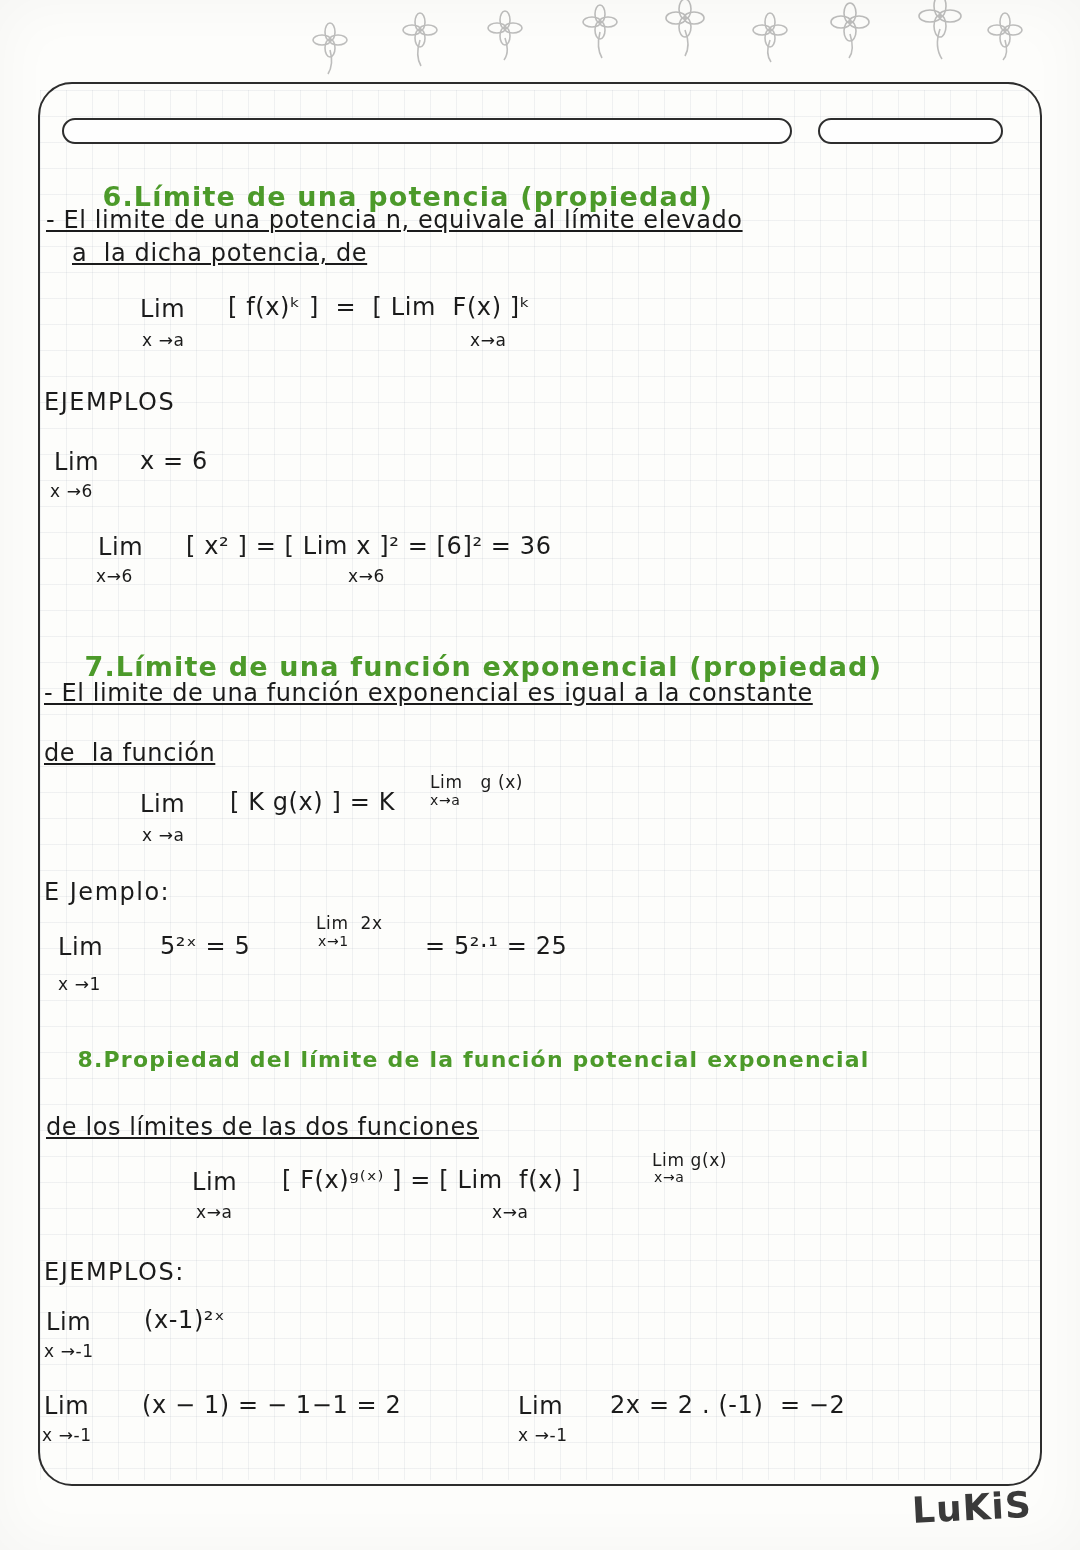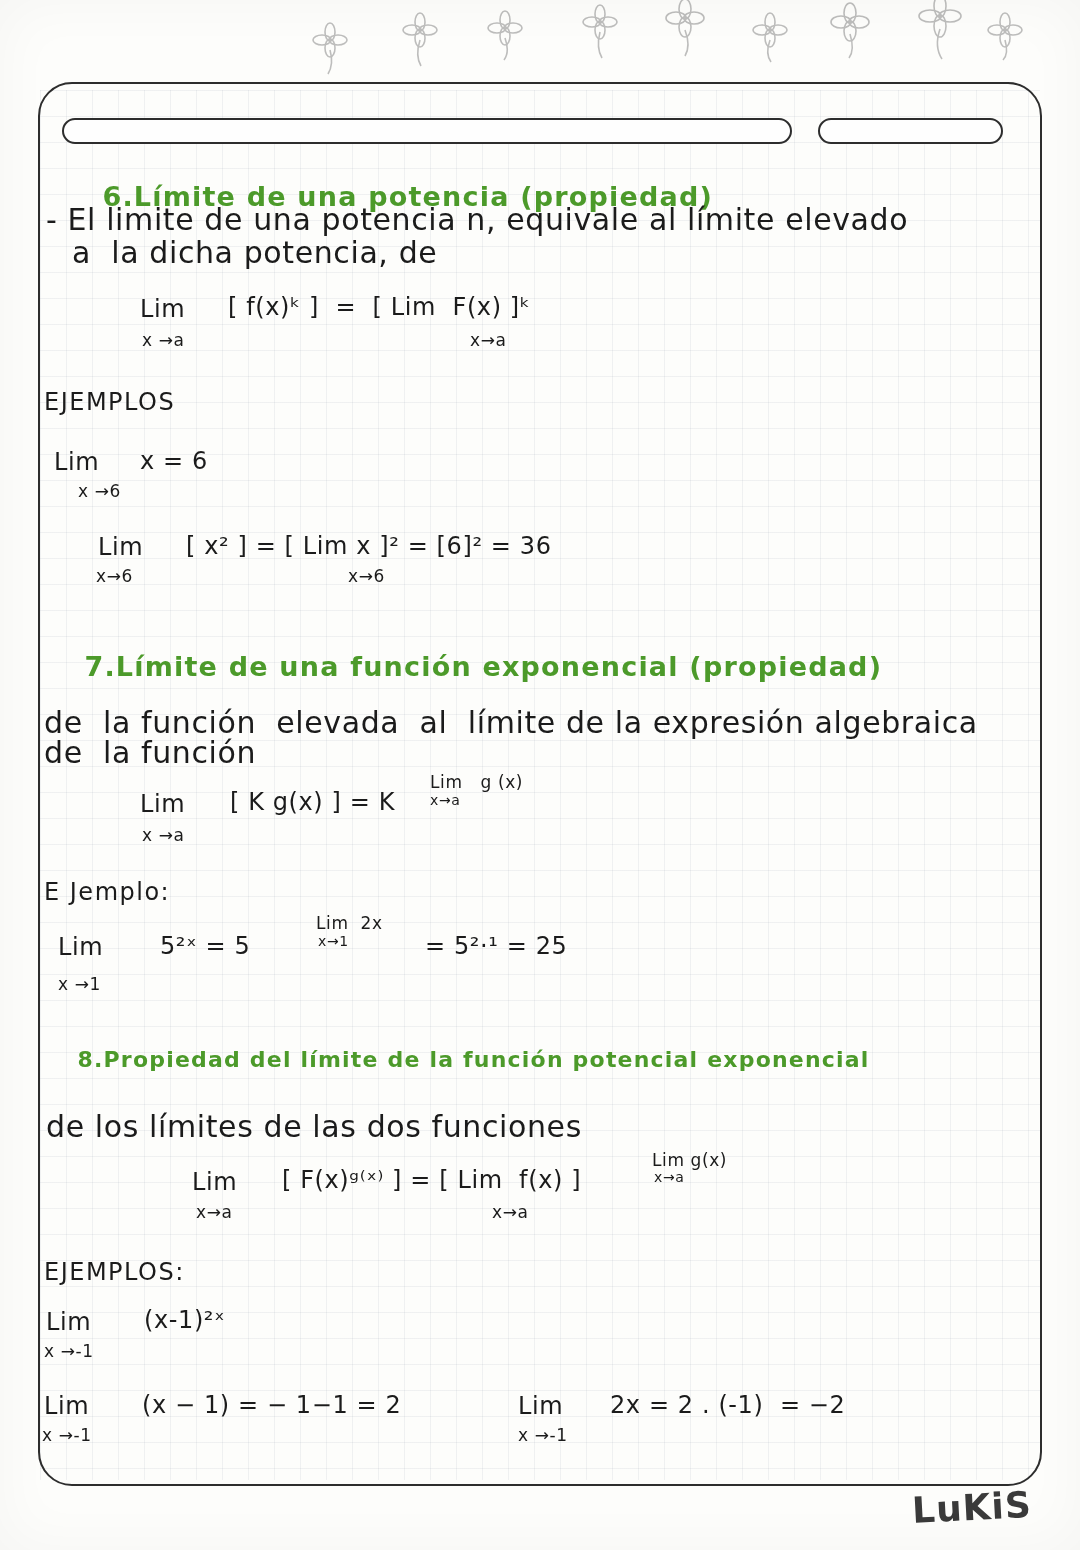--- a/index.html
+++ b/index.html
@@ -72,21 +72,21 @@
     color: #1b1b1b;
     white-space: pre;
     letter-spacing: 0.6px;
   }
   .green {
     color: #4c9a2a;
     font-weight: 700;
     letter-spacing: 1.2px;
   }
   .h-title { font-size: 27px; }
-  .body    { font-size: 30px; line-height: 30px; }
+  .body    { font-size: 24px; line-height: 30px; text-decoration: underline; }
   .math    { font-size: 24px; }
   .small   { font-size: 17px; }
   .tiny    { font-size: 14px; }
   .lbl     { font-size: 24px; letter-spacing: 1.5px; }
 
   
   #signature {
     position: absolute;
     right: 48px;
     bottom: 22px;
@@ -193,33 +193,33 @@
   <div class="hw body" style="left:72px; top:238px;">a  la dicha potencia, de</div>
 
   <div class="hw math" style="left:140px; top:295px;">Lim</div>
   <div class="hw small" style="left:142px; top:330px;">x →a</div>
   <div class="hw math" style="left:228px; top:293px;">[ f(x)ᵏ ]  =  [ Lim  F(x) ]ᵏ</div>
   <div class="hw small" style="left:470px; top:330px;">x→a</div>
 
   <div class="hw lbl" style="left:44px; top:388px;">EJEMPLOS</div>
 
   <div class="hw math" style="left:54px; top:448px;">Lim</div>
-  <div class="hw small" style="left:50px; top:481px;margin-left:28px;">x →6</div>
+  <div class="hw small" style="left:50px; top:481px;">x →6</div>
   <div class="hw math" style="left:140px; top:447px;">x = 6</div>
 
   <div class="hw math" style="left:98px; top:533px;">Lim</div>
   <div class="hw small" style="left:96px; top:566px;">x→6</div>
   <div class="hw math" style="left:186px; top:532px;">[ x² ] = [ Lim x ]² = [6]² = 36</div>
   <div class="hw small" style="left:348px; top:566px;">x→6</div>
 
   <div class="hw green h-title" style="left:42px; top:620px;">
     <span>7.</span><span>Límite de una función exponencial (propiedad)</span>
   </div>
 
-  <div class="hw body" style="left:44px; top:708px;">de  la función  elevada  al  límite de la expresión algebraica</div>
+  <div class="hw body" style="left:44px; top:678px;">- El limite de una función exponencial es igual a la constante</div>
   <div class="hw body" style="left:44px; top:738px;">de  la función</div>
 
   <div class="hw math" style="left:140px; top:790px;">Lim</div>
   <div class="hw small" style="left:142px; top:825px;">x →a</div>
   <div class="hw math" style="left:230px; top:788px;">[ K g(x) ] = K</div>
   <div class="hw small" style="left:430px; top:772px;">Lim   g (x)</div>
   <div class="hw tiny" style="left:430px; top:792px;">x→a</div>
 
   <div class="hw lbl" style="left:44px; top:878px;">E Jemplo:</div>
 

